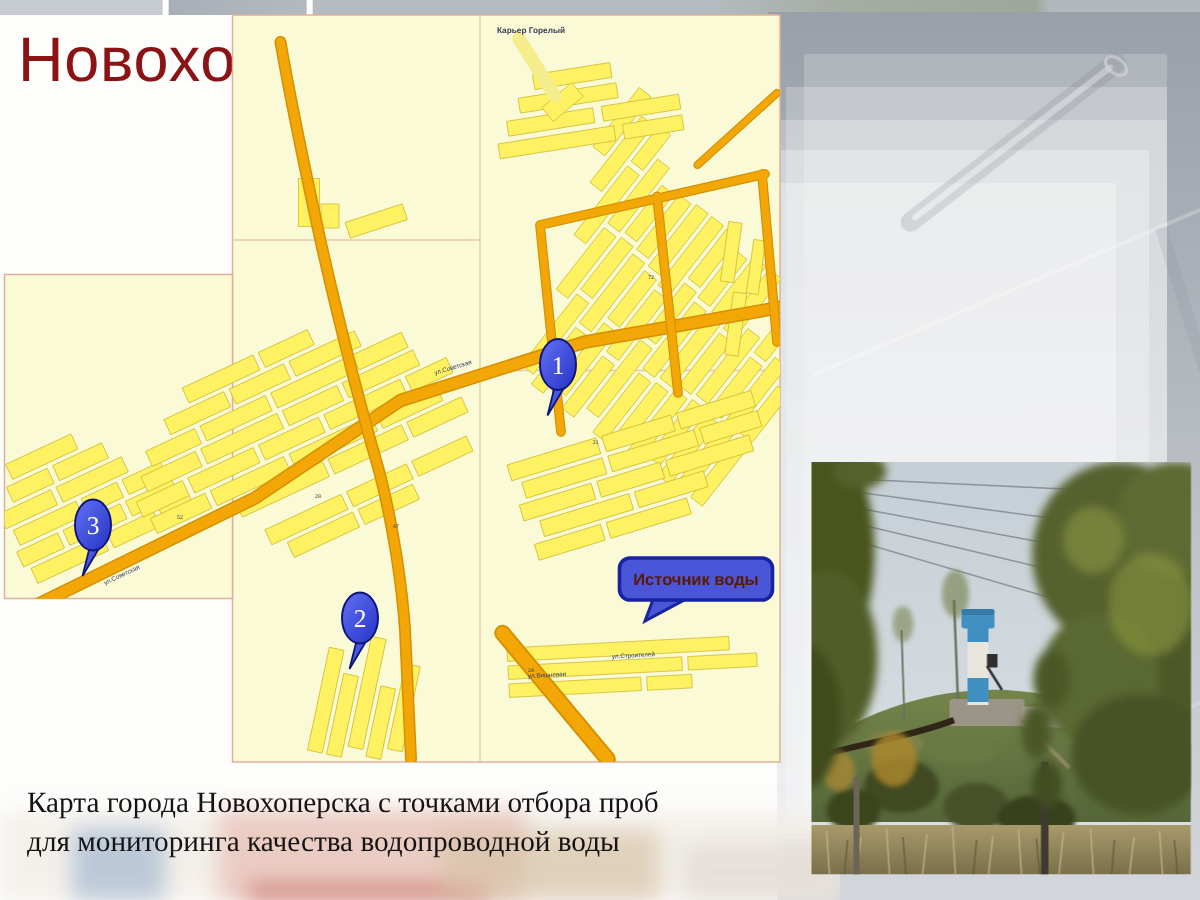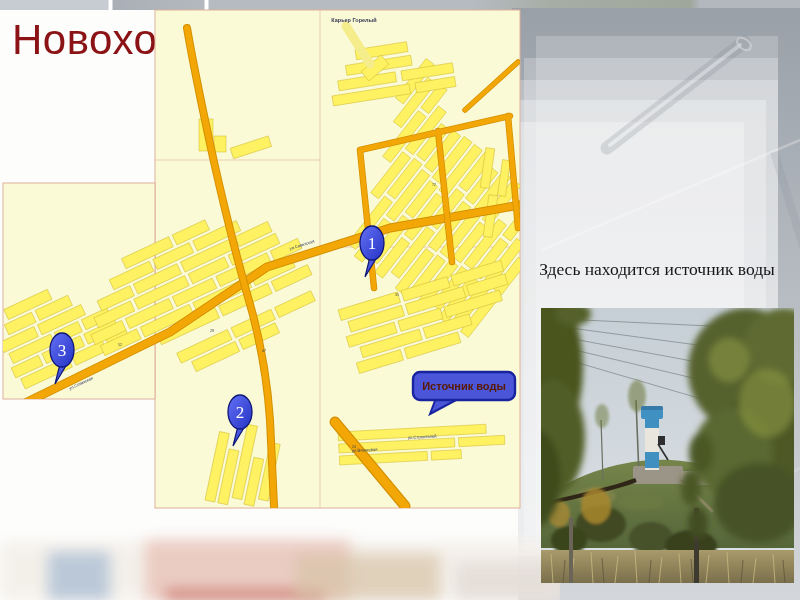--- a/index.html
+++ b/index.html
@@ -293,21 +293,20 @@
   </g>
 
   <g>
     <path d="M436,398 L430,414 L458,399 Z" fill="#4a55d8" stroke="#1823a0" stroke-width="2"></path>
     <rect x="413" y="372" width="102" height="28" rx="7" fill="#4a55d8" stroke="#1823a0" stroke-width="2.4"></rect>
     <text x="464" y="390" text-anchor="middle" font-size="11" font-weight="bold" font-family="Liberation Sans, sans-serif" fill="#5b1a00">Источник воды</text>
   </g>
 </svg>
 
 <div class="abs" id="right-caption">
-  <span style="display:block">Здесь находится источник воды</span>
 </div>
 
 <svg class="abs" id="water-photo" width="253" height="275" viewBox="0 0 253 275">
   <defs>
     <linearGradient id="sky" x1="0" y1="0" x2="0" y2="1">
       <stop offset="0" stop-color="#c6cfd6"></stop>
         <stop offset="1" stop-color="#dde2e5"></stop>
     </linearGradient>
     <linearGradient id="hillg" x1="0" y1="0" x2="0" y2="1">
       <stop offset="0" stop-color="#75854a"></stop>
@@ -413,13 +412,15 @@
     <ellipse cx="218" cy="195" rx="45" ry="40" fill="#465226"></ellipse>
     <ellipse cx="226" cy="95" rx="28" ry="34" fill="#87943f" opacity=".65"></ellipse>
     <ellipse cx="188" cy="52" rx="20" ry="22" fill="#909c45" opacity=".55"></ellipse>
     <ellipse cx="160" cy="145" rx="12" ry="20" fill="#4c5828"></ellipse>
     <ellipse cx="150" cy="180" rx="10" ry="18" fill="#4c5828"></ellipse>
     <ellipse cx="157" cy="215" rx="10" ry="16" fill="#434e23"></ellipse>
   </g>
 </svg>
 
 <div class="abs" id="map-caption">
+  <span style="display:block">Карта города Новохоперска с точками отбора проб</span>
+  <span style="display:block">для мониторинга качества водопроводной воды</span>
 </div>
 
 </body></html>

